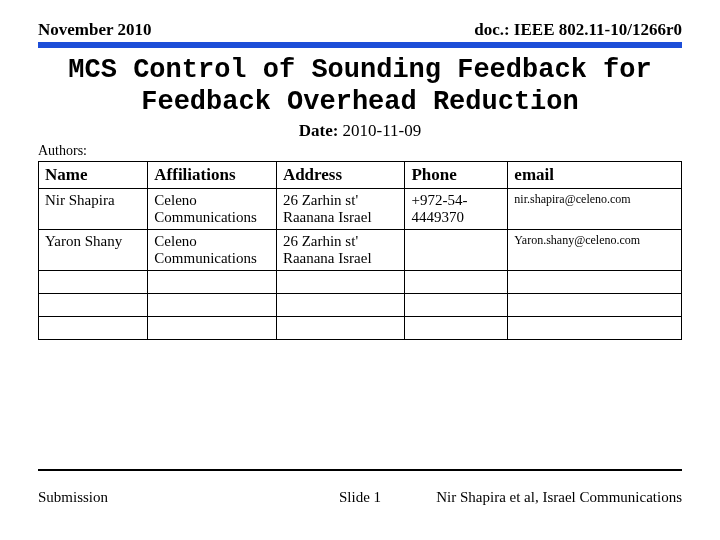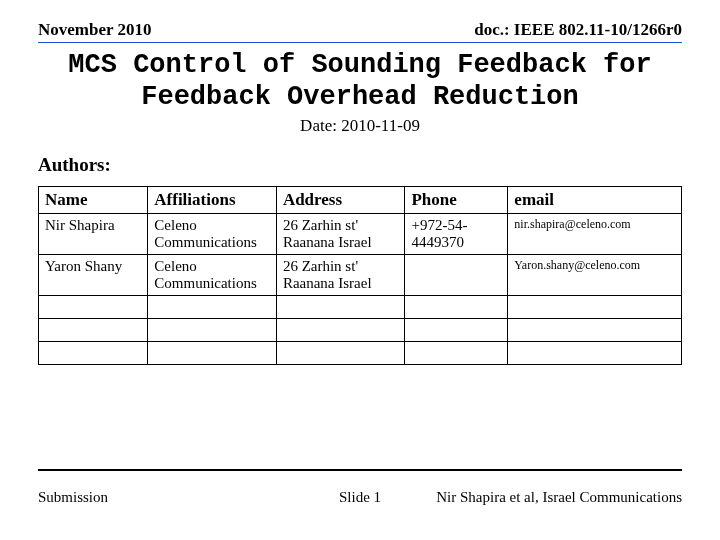--- a/index.html
+++ b/index.html
@@ -16,46 +16,46 @@
     padding: 20px 38px 10px 38px;
     height: 100%;
     box-sizing: border-box;
     position: relative;
   }
   .header-row {
     display: flex;
     justify-content: space-between;
     font-weight: bold;
     font-size: 17px;
-    border-bottom: 1px solid #1d4ed8;
+    border-bottom: 6px solid #1d4ed8;
     padding-bottom: 2px;
   }
   .title {
     text-align: center;
     font-weight: bold;
     font-size: 27px;
     line-height: 1.2;
     margin-top: 6px;
     font-family: Liberation Mono, monospace;
   }
   .date-line {
     text-align: center;
     font-size: 17px;
     margin-top: 2px;
   }
-  .date-line .lbl { font-weight: normal; }
+  .date-line .lbl { font-weight: bold; }
   .authors-label {
-    font-weight: bold;
-    font-size: 19px;
-    margin-top: 18px;
+    font-weight: normal;
+    font-size: 14px;
+    margin-top: 2px;
   }
   table.authors {
     border-collapse: collapse;
     width: 100%;
-    margin-top: 10px;
+    margin-top: 2px;
   }
   table.authors th, table.authors td {
     border: 1px solid #000;
     vertical-align: top;
     padding: 3px 6px;
     font-size: 15px;
     text-align: left;
     height: 16px;
   }
   table.authors th {

